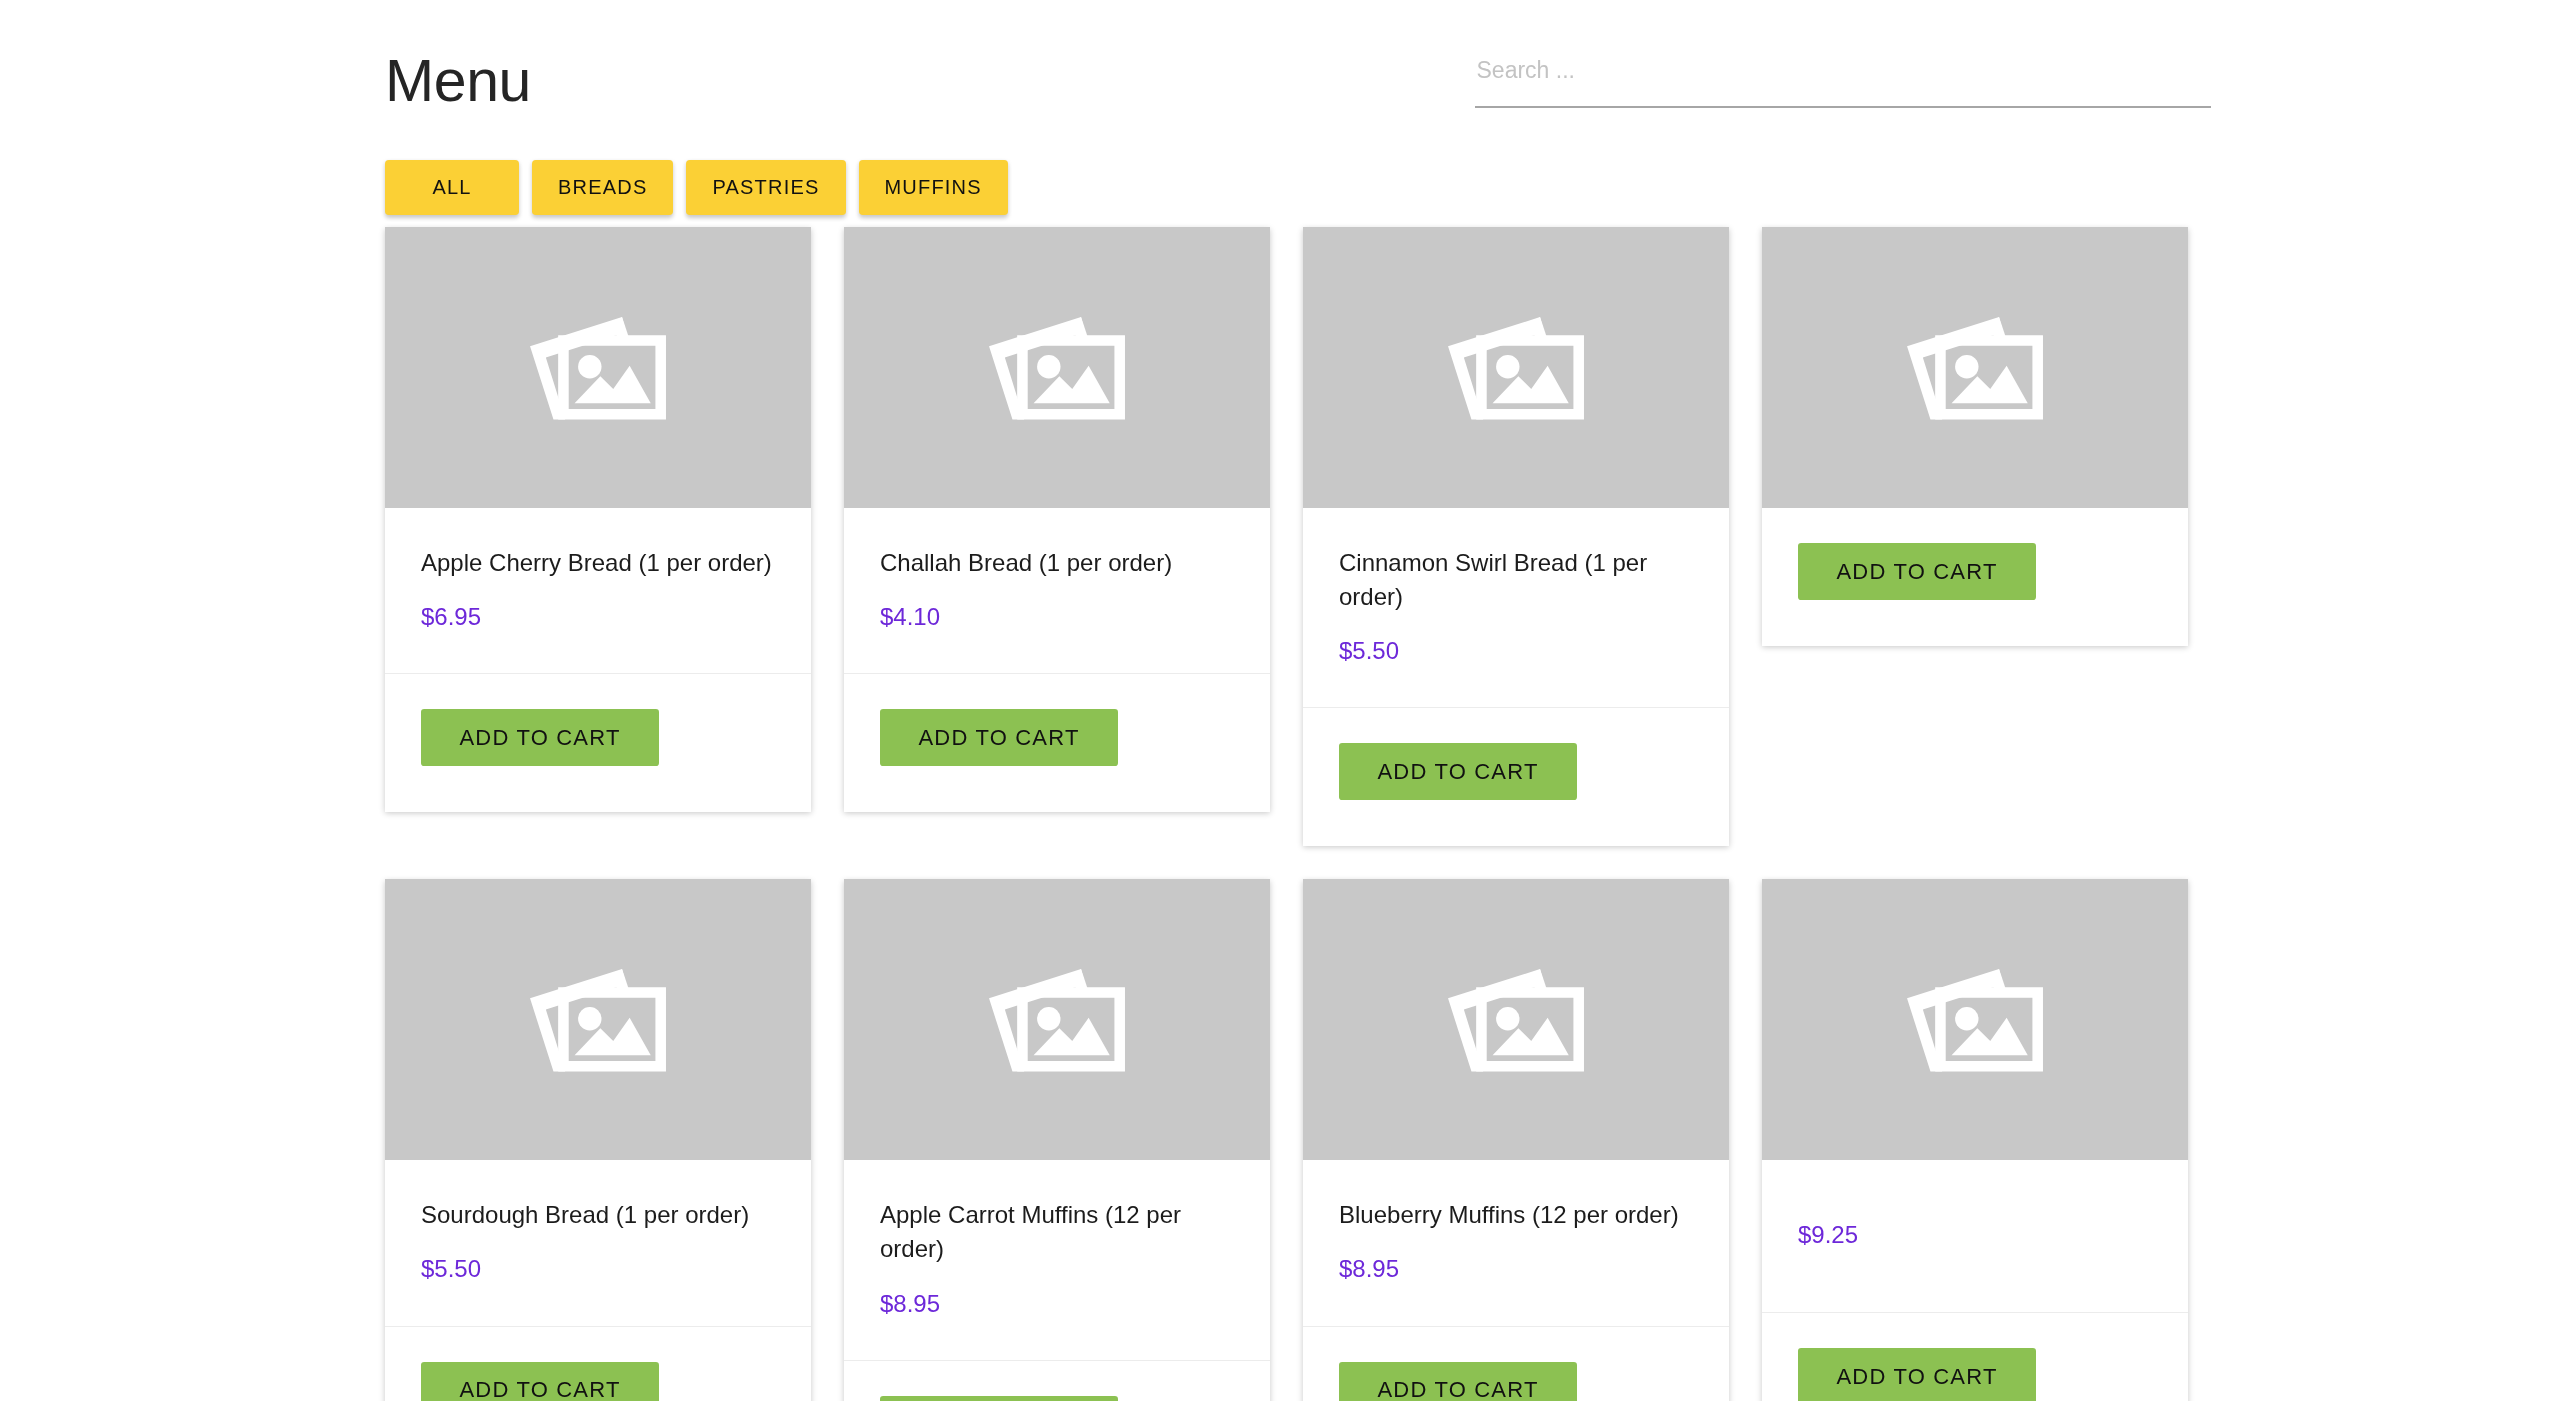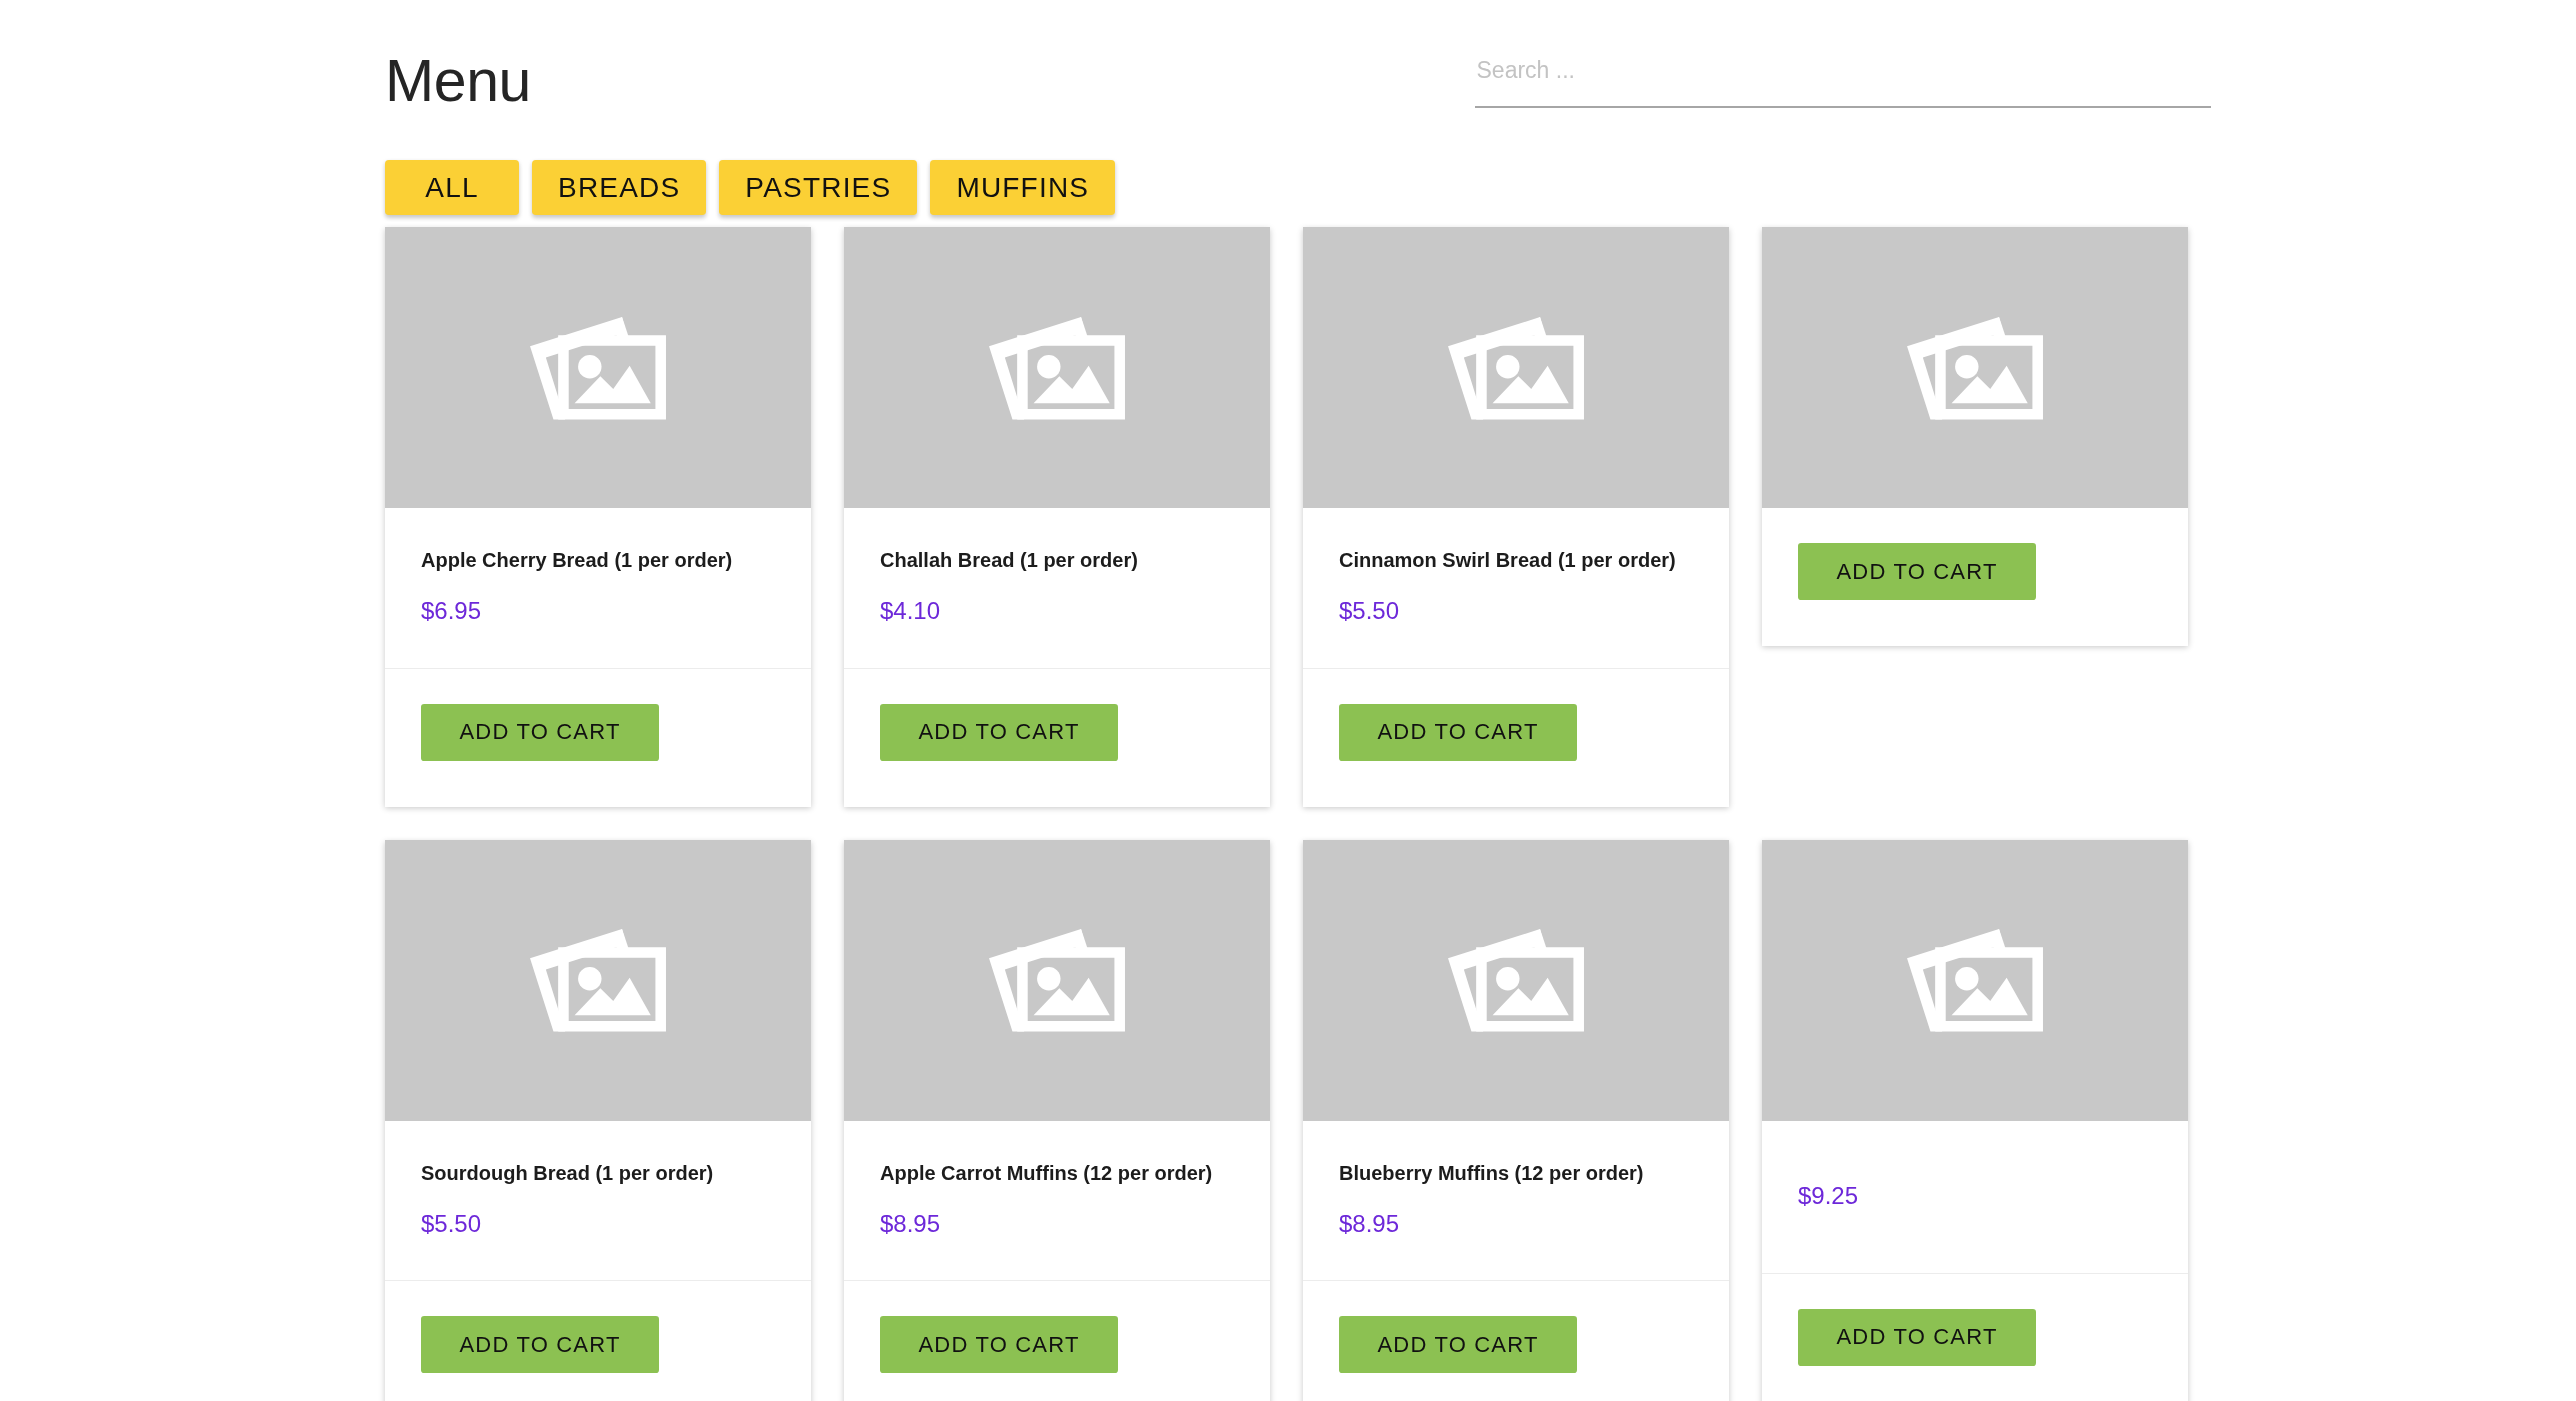--- a/index.html
+++ b/index.html
@@ -75,21 +75,21 @@
   }
 
   .tab {
     height: 55px;
     min-width: 134px;
     padding: 0 26px;
     background: #fbd035;
     border: none;
     border-radius: 3.8px;
     font-family: "Liberation Sans", sans-serif;
-    font-size: 28px;
+    font-size: 20px;
     letter-spacing: 1.2px;
     color: #111111;
     cursor: pointer;
     box-shadow: 0 2.3px 4.6px rgba(0,0,0,0.22);
     display: flex;
     align-items: center;
     justify-content: center;
     white-space: nowrap;
   }
 
@@ -128,24 +128,24 @@
     display: block;
   }
 
   .card-body {
     padding: 38px 36px 41px 36px;
     min-height: 153px;
     border-bottom: 1.5px solid #ececec;
   }
 
   .card-title {
-    font-size: 20px;
+    font-size: 24px;
     line-height: 1.42;
     color: #1c1c1c;
-    font-weight: 700;
+    font-weight: 400;
   }
 
   .card-price {
     margin-top: 21px;
     font-size: 24px;
     color: #6d28d9;
     line-height: 1.3;
   }
 
   .card-foot {

